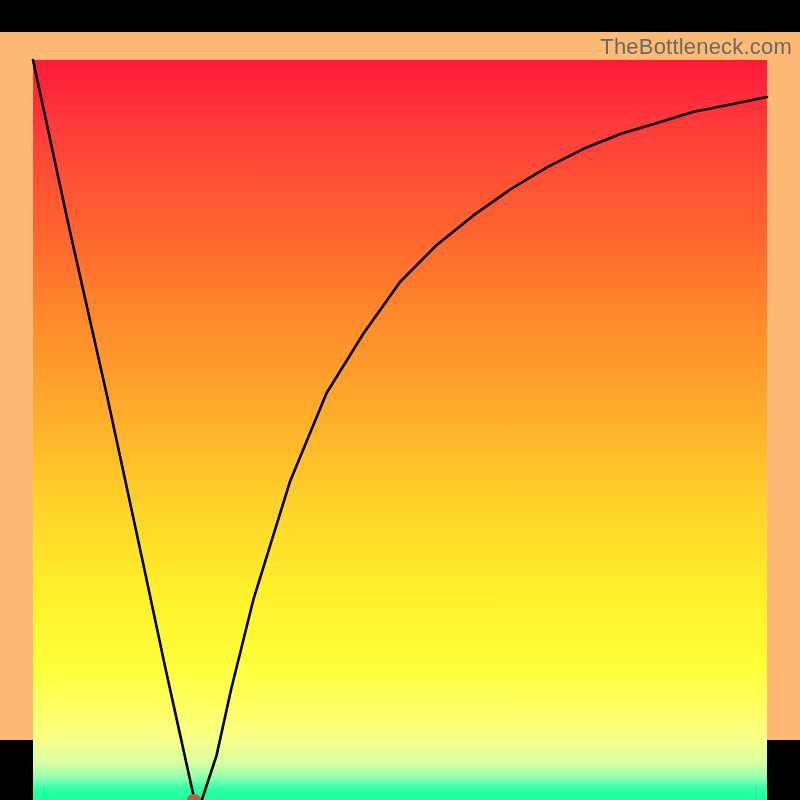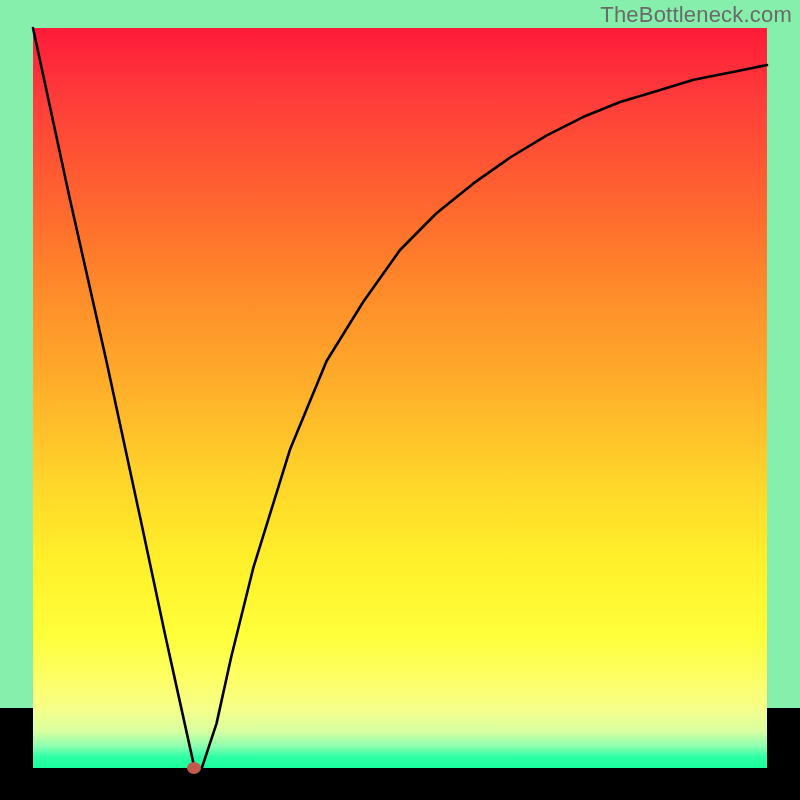--- a/index.html
+++ b/index.html
@@ -8,21 +8,22 @@
     width: 800px;
     height: 800px;
     background: #000;
     overflow: hidden;
     font-family: Arial, Helvetica, sans-serif;
   }
   .outer {
     position: relative;
     width: 800px;
     height: 708px;
-    background: #86efac;
+    background: #fdba74;
+    margin-top: 32px;
   }
   .watermark {
     position: absolute;
     top: 2px;
     right: 8px;
     color: #6a6a6a;
     font-size: 22px;
     font-weight: 500;
     letter-spacing: 0.2px;
     z-index: 10;

